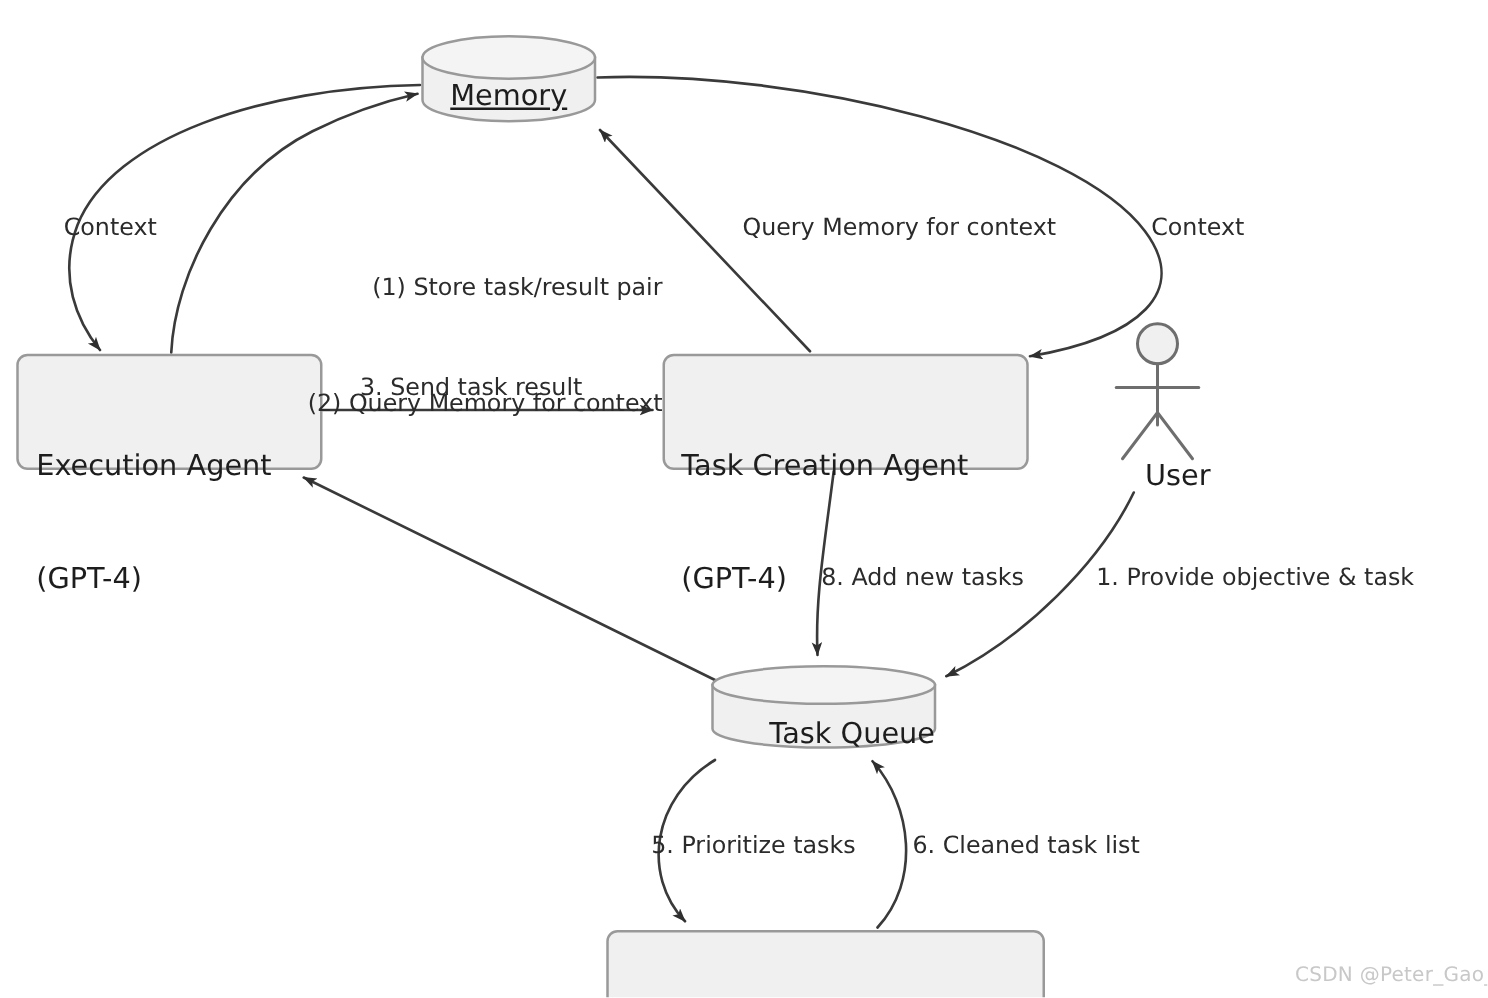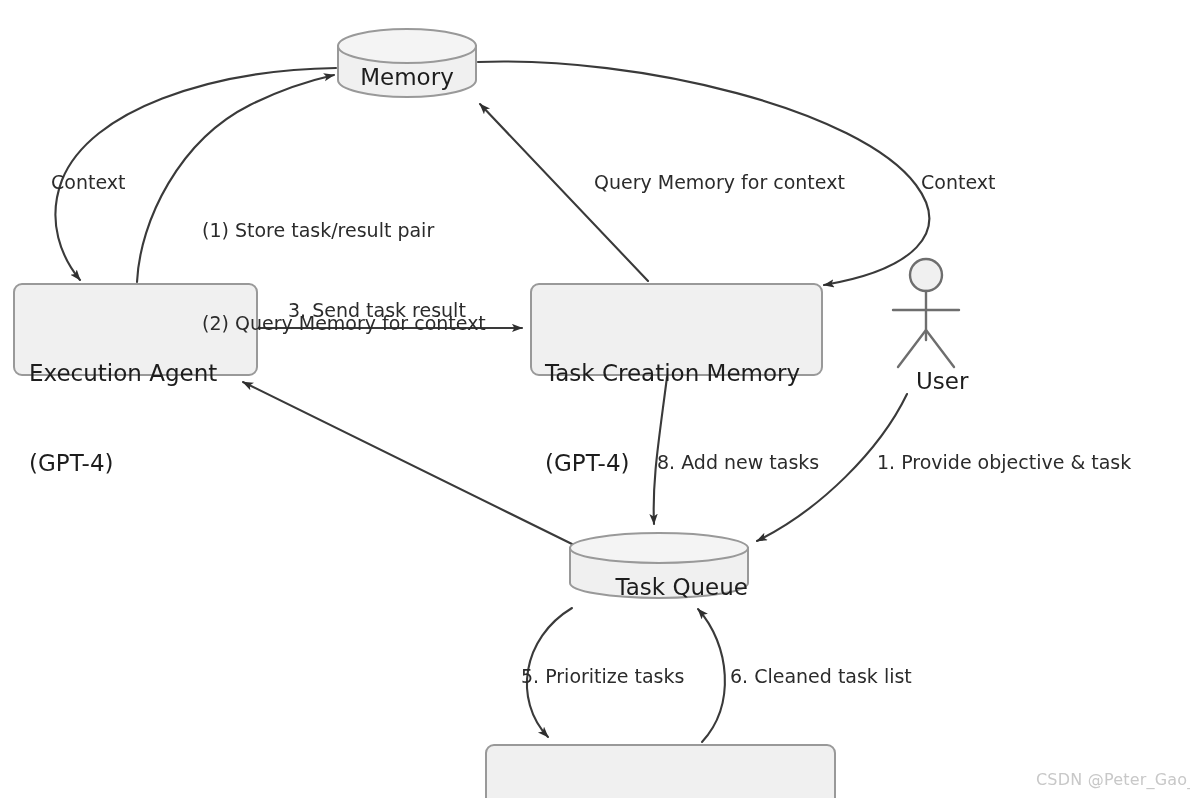--- a/index.html
+++ b/index.html
@@ -61,22 +61,21 @@
     pointer-events: none;
   }
   .edge-label {
     position: absolute;
     color: #2b2b2b;
     font-size: 19px;
     line-height: 31px;
     white-space: pre;
   }
   .edge-label.center {
-    text-align: left;
-    margin-left: 20px;
+    text-align: right;
   }
   .watermark {
     position: absolute;
     color: #c8c8c8;
     font-size: 16px;
     letter-spacing: 0.2px;
     white-space: pre;
   }
 </style>
 </head>
@@ -134,29 +133,29 @@
 
       <g>
         <path class="node-shape" d="M 570,548 L 570,583 A 89,15 0 0 0 748,583 L 748,548 Z"></path>
         <ellipse class="node-top" cx="659" cy="548" rx="89" ry="15"></ellipse>
       </g>
 
       <rect class="node-shape" x="486" y="745" width="349" height="91" rx="8" ry="8"></rect>
     </g>
   </svg>
 
-  <div class="node-label" style="left:338px; top:62px; width:138px; text-align:center;">Memory</div>
+  <div class="node-label" style="left:338px; top:62px; width:138px; text-align:center;text-decoration:underline;">Memory</div>
 
   <div class="node-label" style="left:29px; top:298px;">
     <div>Execution Agent</div>
     <div>(GPT-4)</div>
   </div>
 
   <div class="node-label" style="left:545px; top:298px;">
-    <div>Task Creation Memory</div>
+    <div>Task Creation Agent</div>
     <div>(GPT-4)</div>
   </div>
 
   <div class="node-label" style="left:916px; top:366px; width:120px; text-align:left;">User</div>
 
   <div class="node-label" style="left:570px; top:572px; width:178px; text-align:right;">Task Queue</div>
 
   <div class="node-label" style="left:500px; top:759px;">
     
     

